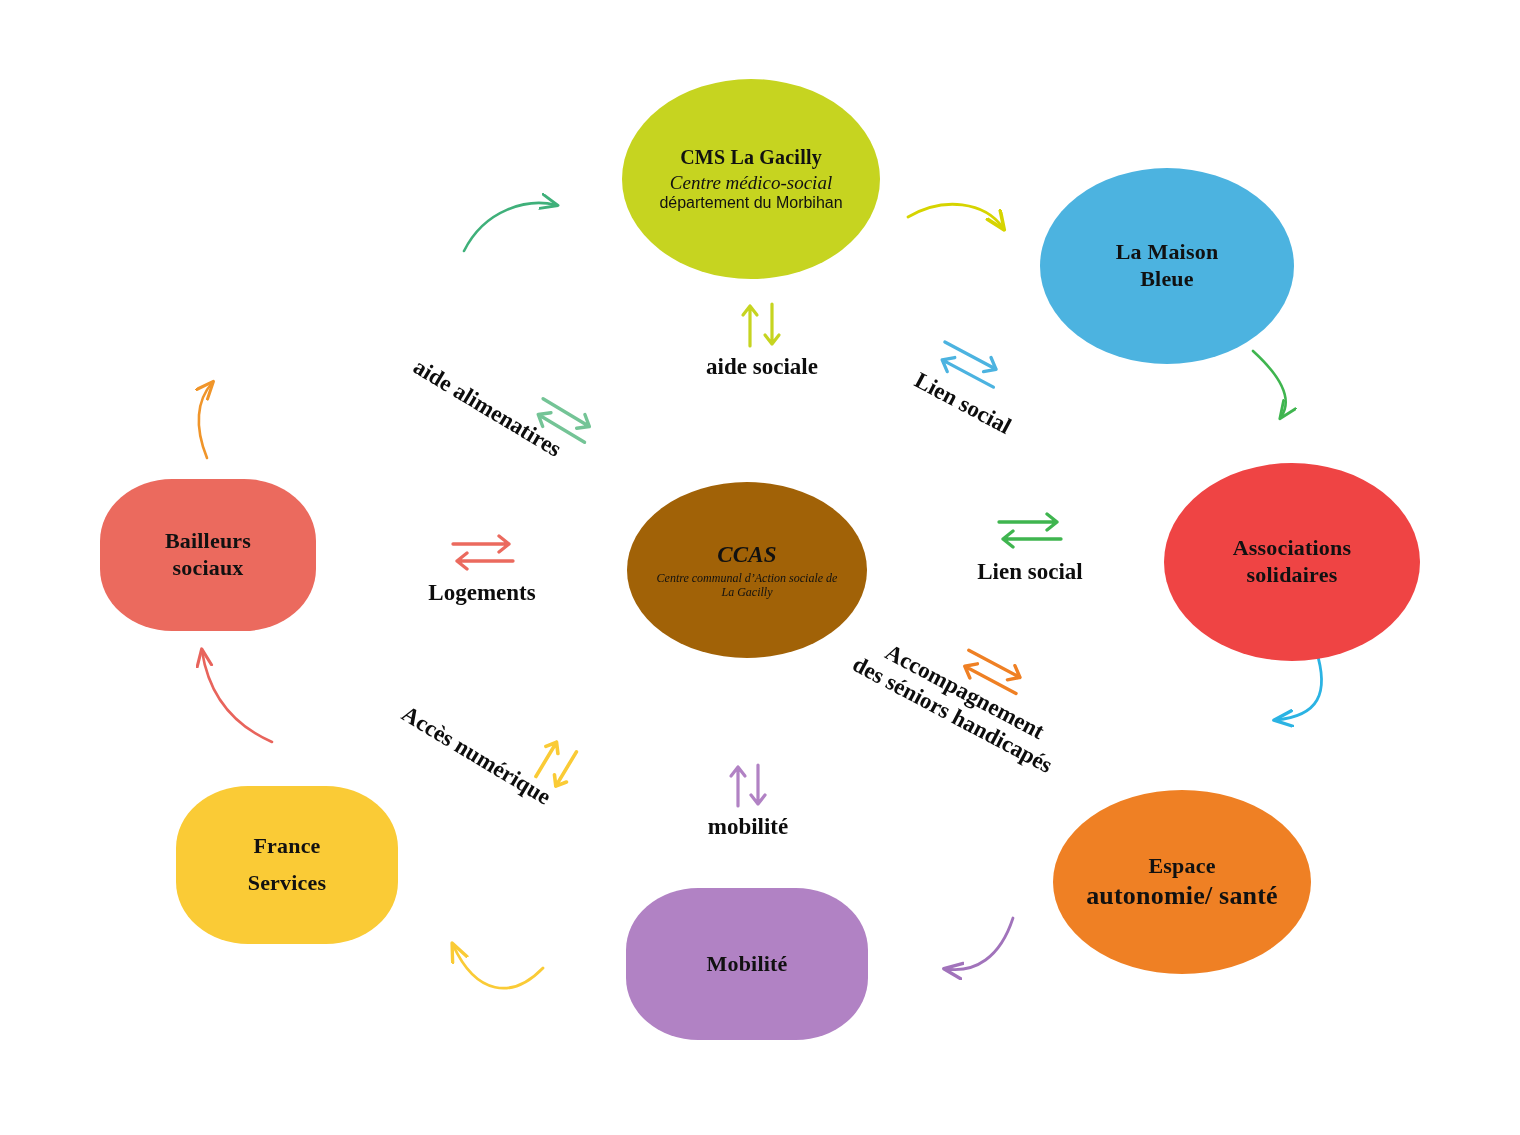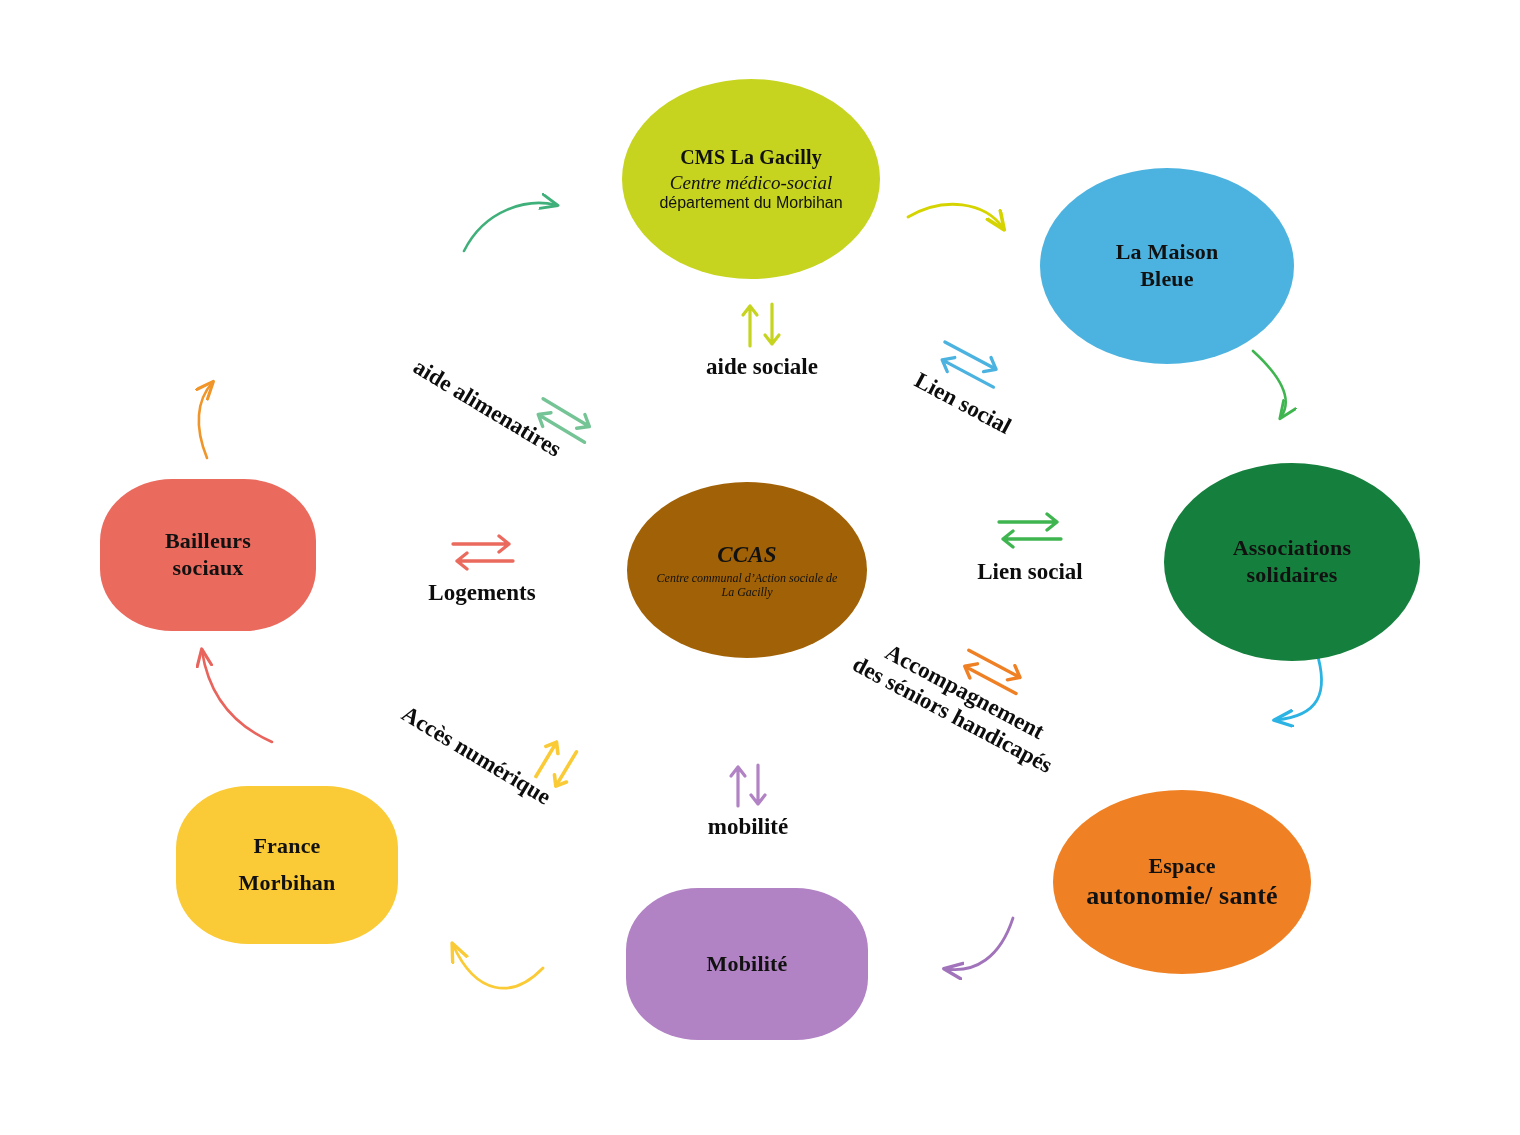--- a/index.html
+++ b/index.html
@@ -110,37 +110,37 @@
     <div class="title" style="font-size:20px;">CMS La Gacilly</div>
     <div class="sub" style="font-size:19px;font-style:italic;">Centre médico-social</div>
     <div class="sub2" style="font-size:16px;">département du Morbihan</div>
   </div>
 
   <div class="node shape-ellipse" style="left:1040px;top:168px;width:254px;height:196px;background:#4cb3e0;">
     <div class="title" style="font-size:22px;">La Maison</div>
     <div class="title" style="font-size:22px;">Bleue</div>
   </div>
 
-  <div class="node shape-ellipse" style="left:1164px;top:463px;width:256px;height:198px;background:#15803d;">
+  <div class="node shape-ellipse" style="left:1164px;top:463px;width:256px;height:198px;background:#ef4444;">
     <div class="title" style="font-size:22px;">Associations</div>
     <div class="title" style="font-size:22px;">solidaires</div>
   </div>
 
   <div class="node shape-ellipse" style="left:1053px;top:790px;width:258px;height:184px;background:#ef8024;">
     <div class="title" style="font-size:22px;">Espace</div>
     <div class="title" style="font-size:26px;">autonomie/ santé</div>
   </div>
 
   <div class="node shape-round" style="left:626px;top:888px;width:242px;height:152px;background:#b182c4;">
     <div class="title" style="font-size:22px;">Mobilité</div>
   </div>
 
   <div class="node shape-round" style="left:176px;top:786px;width:222px;height:158px;background:#facb36;">
     <div class="title" style="font-size:22px;">France</div>
-    <div class="title" style="font-size:22px;margin-top:10px;">Morbihan</div>
+    <div class="title" style="font-size:22px;margin-top:10px;">Services</div>
   </div>
 
   <div class="node shape-round" style="left:100px;top:461px;width:216px;height:152px;background:#eb6a5e;margin-top:18px;">
     <div class="title" style="font-size:22px;">Bailleurs</div>
     <div class="title" style="font-size:22px;">sociaux</div>
   </div>
 
 
   <div class="node shape-ellipse" style="left:627px;top:482px;width:240px;height:176px;background:#a16207;font-style:italic;">
     <div class="title" style="font-size:23px;">CCAS</div>

